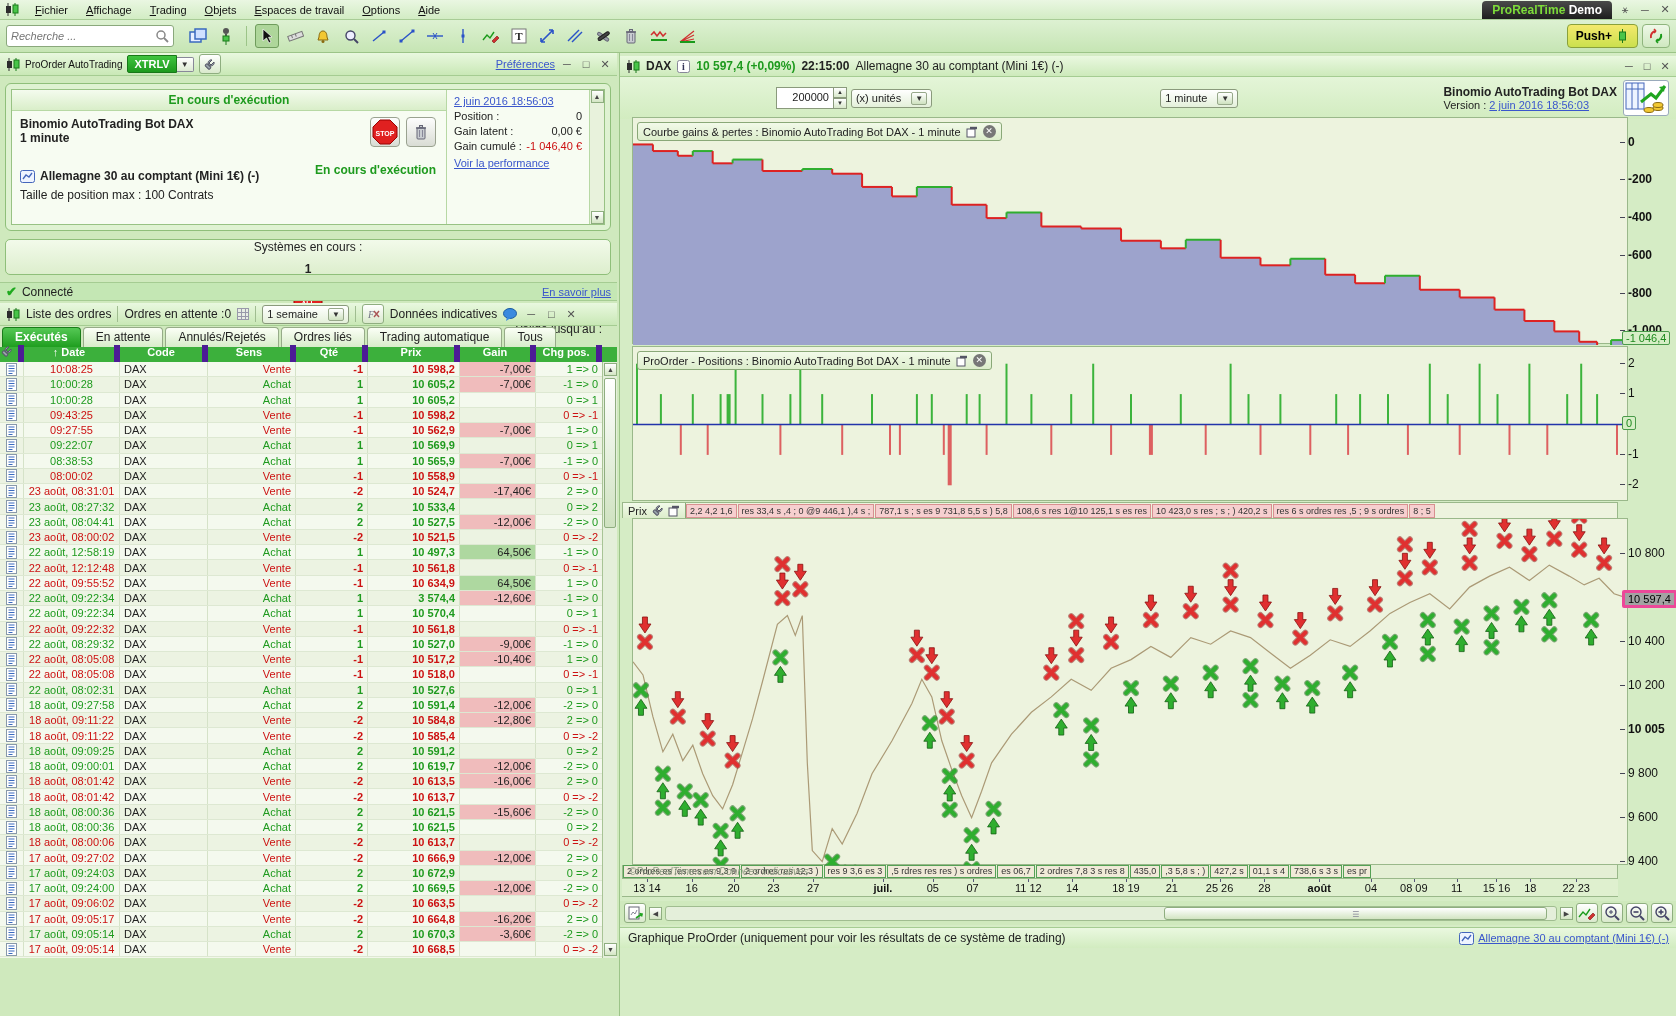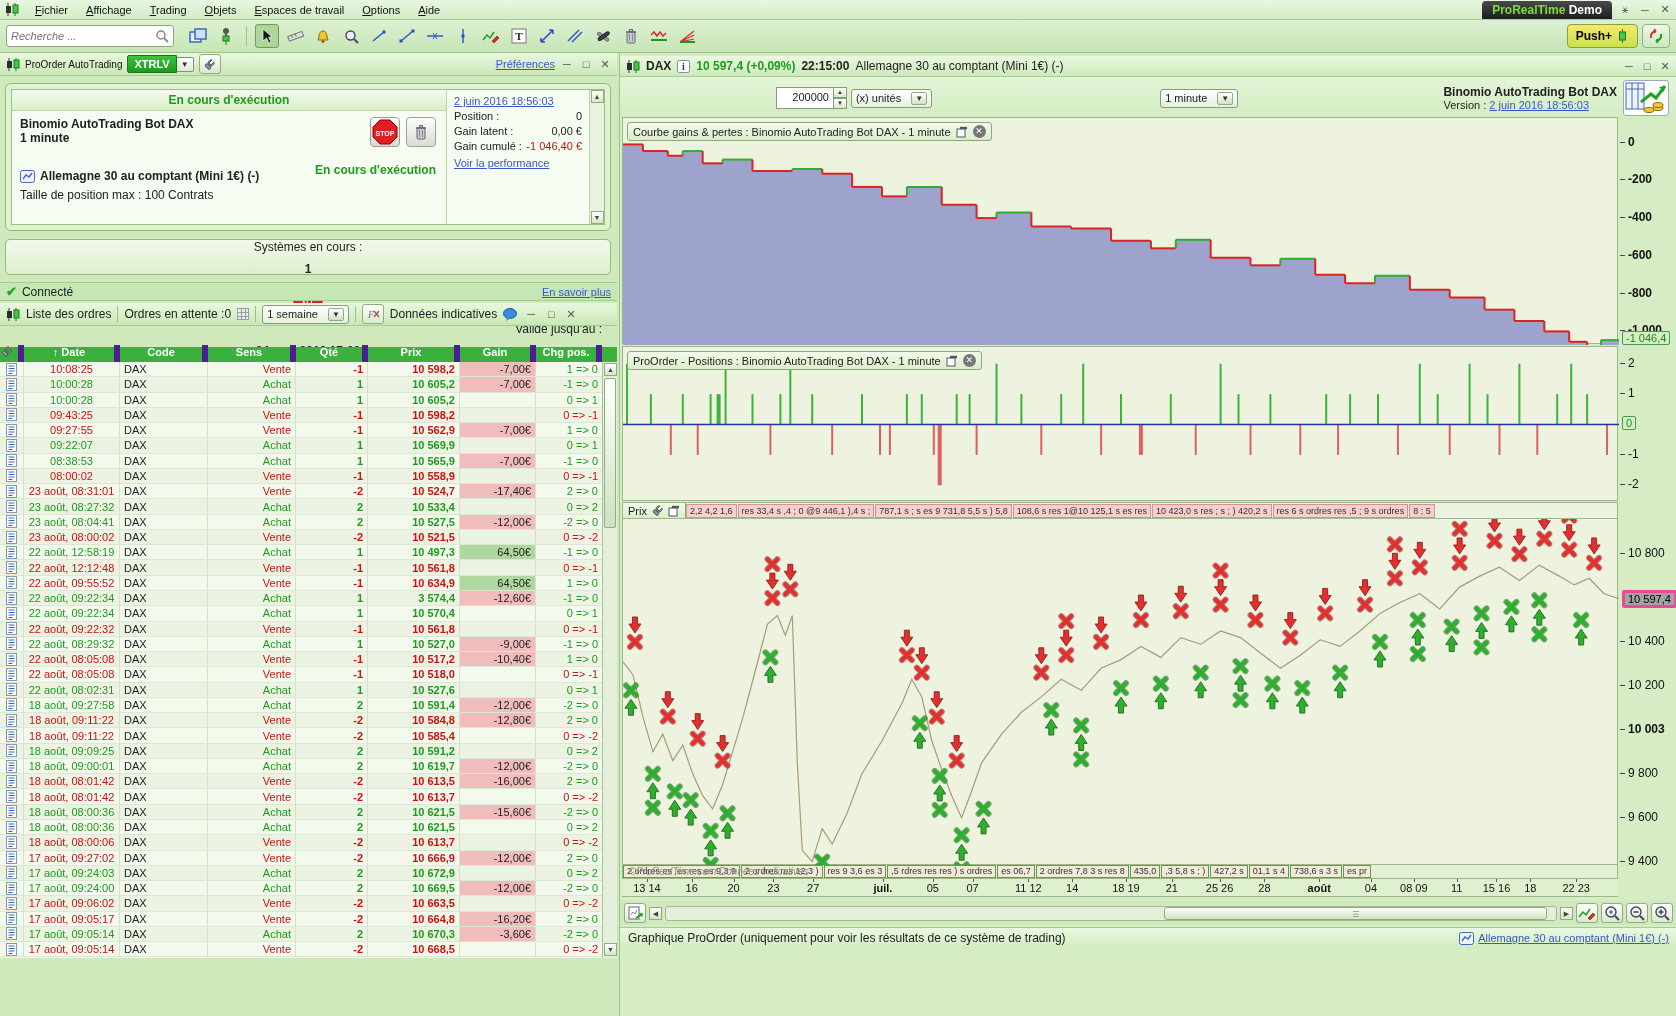--- a/index.html
+++ b/index.html
@@ -139,21 +139,21 @@
   .spin { display:flex; height:22px; margin-left:148px; }
   .spin .v { background:#fff; border:1px solid #8a9a7c; width:58px; text-align:right; padding:3px 4px; font-size:11px; }
   .spin .ar { display:flex; flex-direction:column; }
   .spin .ar span { flex:1; font-size:6px; line-height:9px; background:linear-gradient(#fff,#d8e8ca);
     border:1px solid #8a9a7c; border-left:none; padding:0 3px; color:#333; cursor:pointer; }
   .ctl-bot { margin-left:auto; text-align:left; margin-right:6px; }
   .ctl-bot .n { font-weight:bold; font-size:12px; }
   .perf-ic { width:46px; height:36px; background:#fff; border:1px solid #9ab; border-radius:3px;
     display:flex; align-items:center; justify-content:center; }
 
-  .plot { position:absolute; left:2px; background:#edf3de; border:1px solid #9ab88a; }
+  .plot { position:absolute; left:12px; background:#edf3de; border:1px solid #9ab88a; }
   .chart-tab { position:absolute; left:4px; top:4px; background:linear-gradient(#f2fae9,#dcedcb);
     border:1px solid #8aa878; border-radius:3px; padding:2px 5px; font-size:11px; color:#222;
     display:flex; align-items:center; gap:5px; z-index:5; }
   .ct-ic { width:12px; height:12px; display:inline-flex; cursor:pointer; }
   .close-ic { width:13px; height:13px; border-radius:50%; background:#777; color:#fff; font-size:9px;
     line-height:13px; text-align:center; cursor:pointer; }
 
   .prix-row { position:absolute; left:2px; top:449px; width:996px; height:16px; display:flex; align-items:center;
     background:#edf3de; border:1px solid #9ab88a; border-bottom:none; overflow:hidden; }
   .prix-lab { background:linear-gradient(#f2fae9,#dcedcb); border-right:1px solid #8aa878; padding:1px 5px;
@@ -519,20 +519,28 @@
           <svg width="15" height="13" viewBox="0 0 15 13">
             <ellipse cx="7" cy="5.5" rx="6.5" ry="5" fill="#3a8adf" stroke="#1a5aa0"></ellipse>
             <path d="M4 9 L3 13 L8 10 Z" fill="#3a8adf"></path>
           </svg>
         </span>
       <span class="winbtn">─</span>
       <span class="winbtn">□</span>
       <span class="winbtn">✕</span>
     </div>
 
+    <div class="tabs" id="orderTabs">
+        <span class="tab active">Exécutés</span>
+        <span class="tab">En attente</span>
+        <span class="tab">Annulés/Rejetés</span>
+        <span class="tab">Ordres liés</span>
+        <span class="tab">Trading automatique</span>
+        <span class="tab">Tous</span>
+      </div>
 
     <div class="thead" id="tableHead">
         <span class="hc" style="width:24px">
           <svg width="13" height="13" viewBox="0 0 13 13">
             <path d="M9 2 a3 3 0 1 0 2 2 L8 7 L6 5 Z" fill="#98a2aa" stroke="#556"></path>
             <rect x="2" y="7" width="6" height="3" rx="1" transform="rotate(45 5 8.5)" fill="#98a2aa" stroke="#556"></rect>
           </svg>
         </span>
         <span class="hc" style="width: 96px;">↑ Date</span>
         <span class="hc" style="width: 88px;">Code</span>
@@ -1799,21 +1807,21 @@
         <span class="axtick" style="top: 431.284px;"></span>
         <span class="axlab " style="top: 424.284px;">-2</span>
         <span class="badge gr" style="top: 362.5px;">0</span>
         <span class="axtick" style="top: 500.139px;"></span>
         <span class="axlab " style="top: 493.139px;">10 800</span>
         <span class="axtick" style="top: 587.987px;"></span>
         <span class="axlab " style="top: 580.987px;">10 400</span>
         <span class="axtick" style="top: 631.911px;"></span>
         <span class="axlab " style="top: 624.911px;">10 200</span>
         <span class="axtick" style="top: 675.835px;"></span>
-        <span class="axlab bold" style="top: 668.835px;">10 003</span>
+        <span class="axlab bold" style="top: 668.835px;">10 005</span>
         <span class="axtick" style="top: 719.759px;"></span>
         <span class="axlab " style="top: 712.759px;">9 800</span>
         <span class="axtick" style="top: 763.684px;"></span>
         <span class="axlab " style="top: 756.684px;">9 600</span>
         <span class="axtick" style="top: 807.608px;"></span>
         <span class="axlab " style="top: 800.608px;">9 400</span>
         <span class="badge yl" style="top: 536.634px;">10 597,4</span>
       </div>
 
     <div class="scroll-row">

